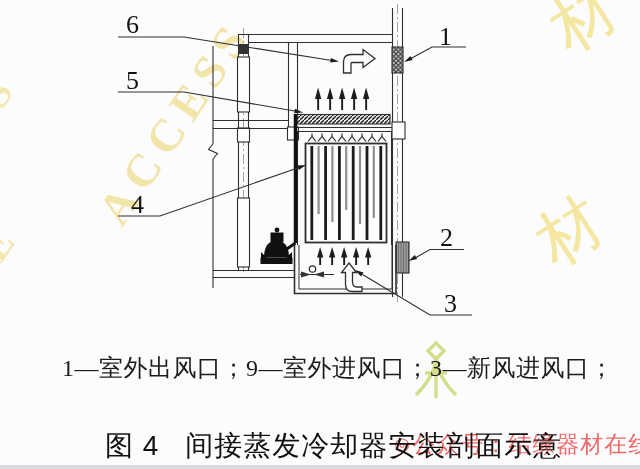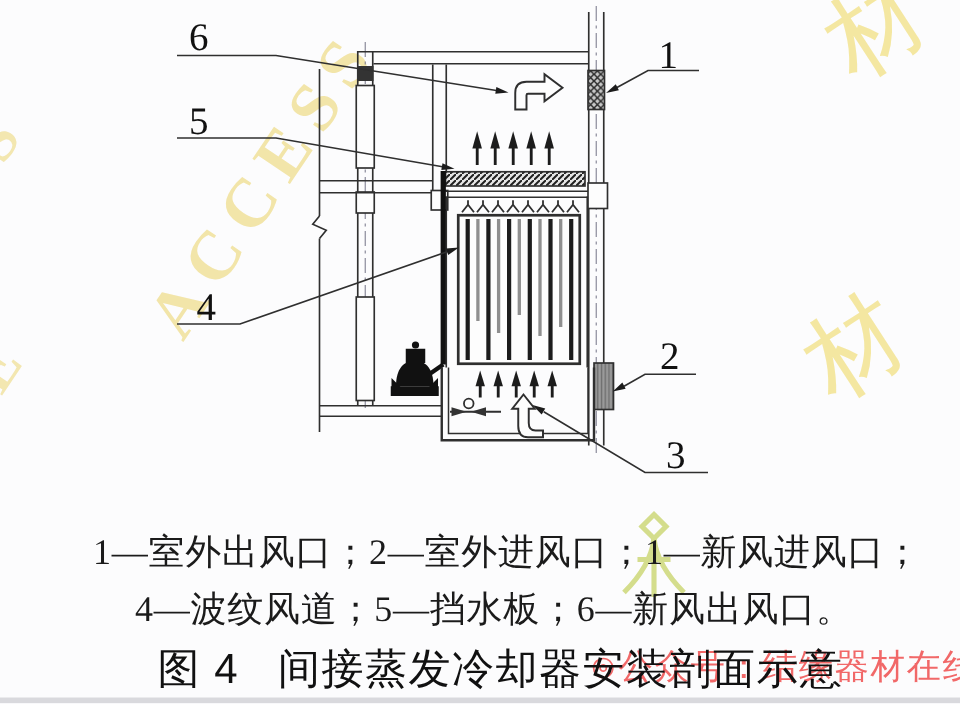--- a/index.html
+++ b/index.html
@@ -276,21 +276,20 @@
     <g fill="#111" font-size="26">
       <text x="126" y="33">6</text>
       <text x="126" y="89">5</text>
       <text x="131" y="213">4</text>
       <text x="439" y="45">1</text>
       <text x="440" y="246">2</text>
       <text x="444" y="312">3</text>
     </g>
   </svg>
 
-  <div class="legend-line legend-1">1—室外出风口；2—室外进风口；1—新风进风口；</div>
-  <div class="legend-line legend-2">4—波纹风道；5—挡水板；6—新风出风口。</div>
+  <div class="legend-line legend-1">1—室外出风口；9—室外进风口；3—新风进风口；</div>
 
   <div class="caption">
     <span>图 4</span><span class="gap"></span><span>间接蒸发冷却器安装剖面示意</span>
   </div>
 
   <div class="bottom-edge"></div>
 </div>
 
 </body></html>

